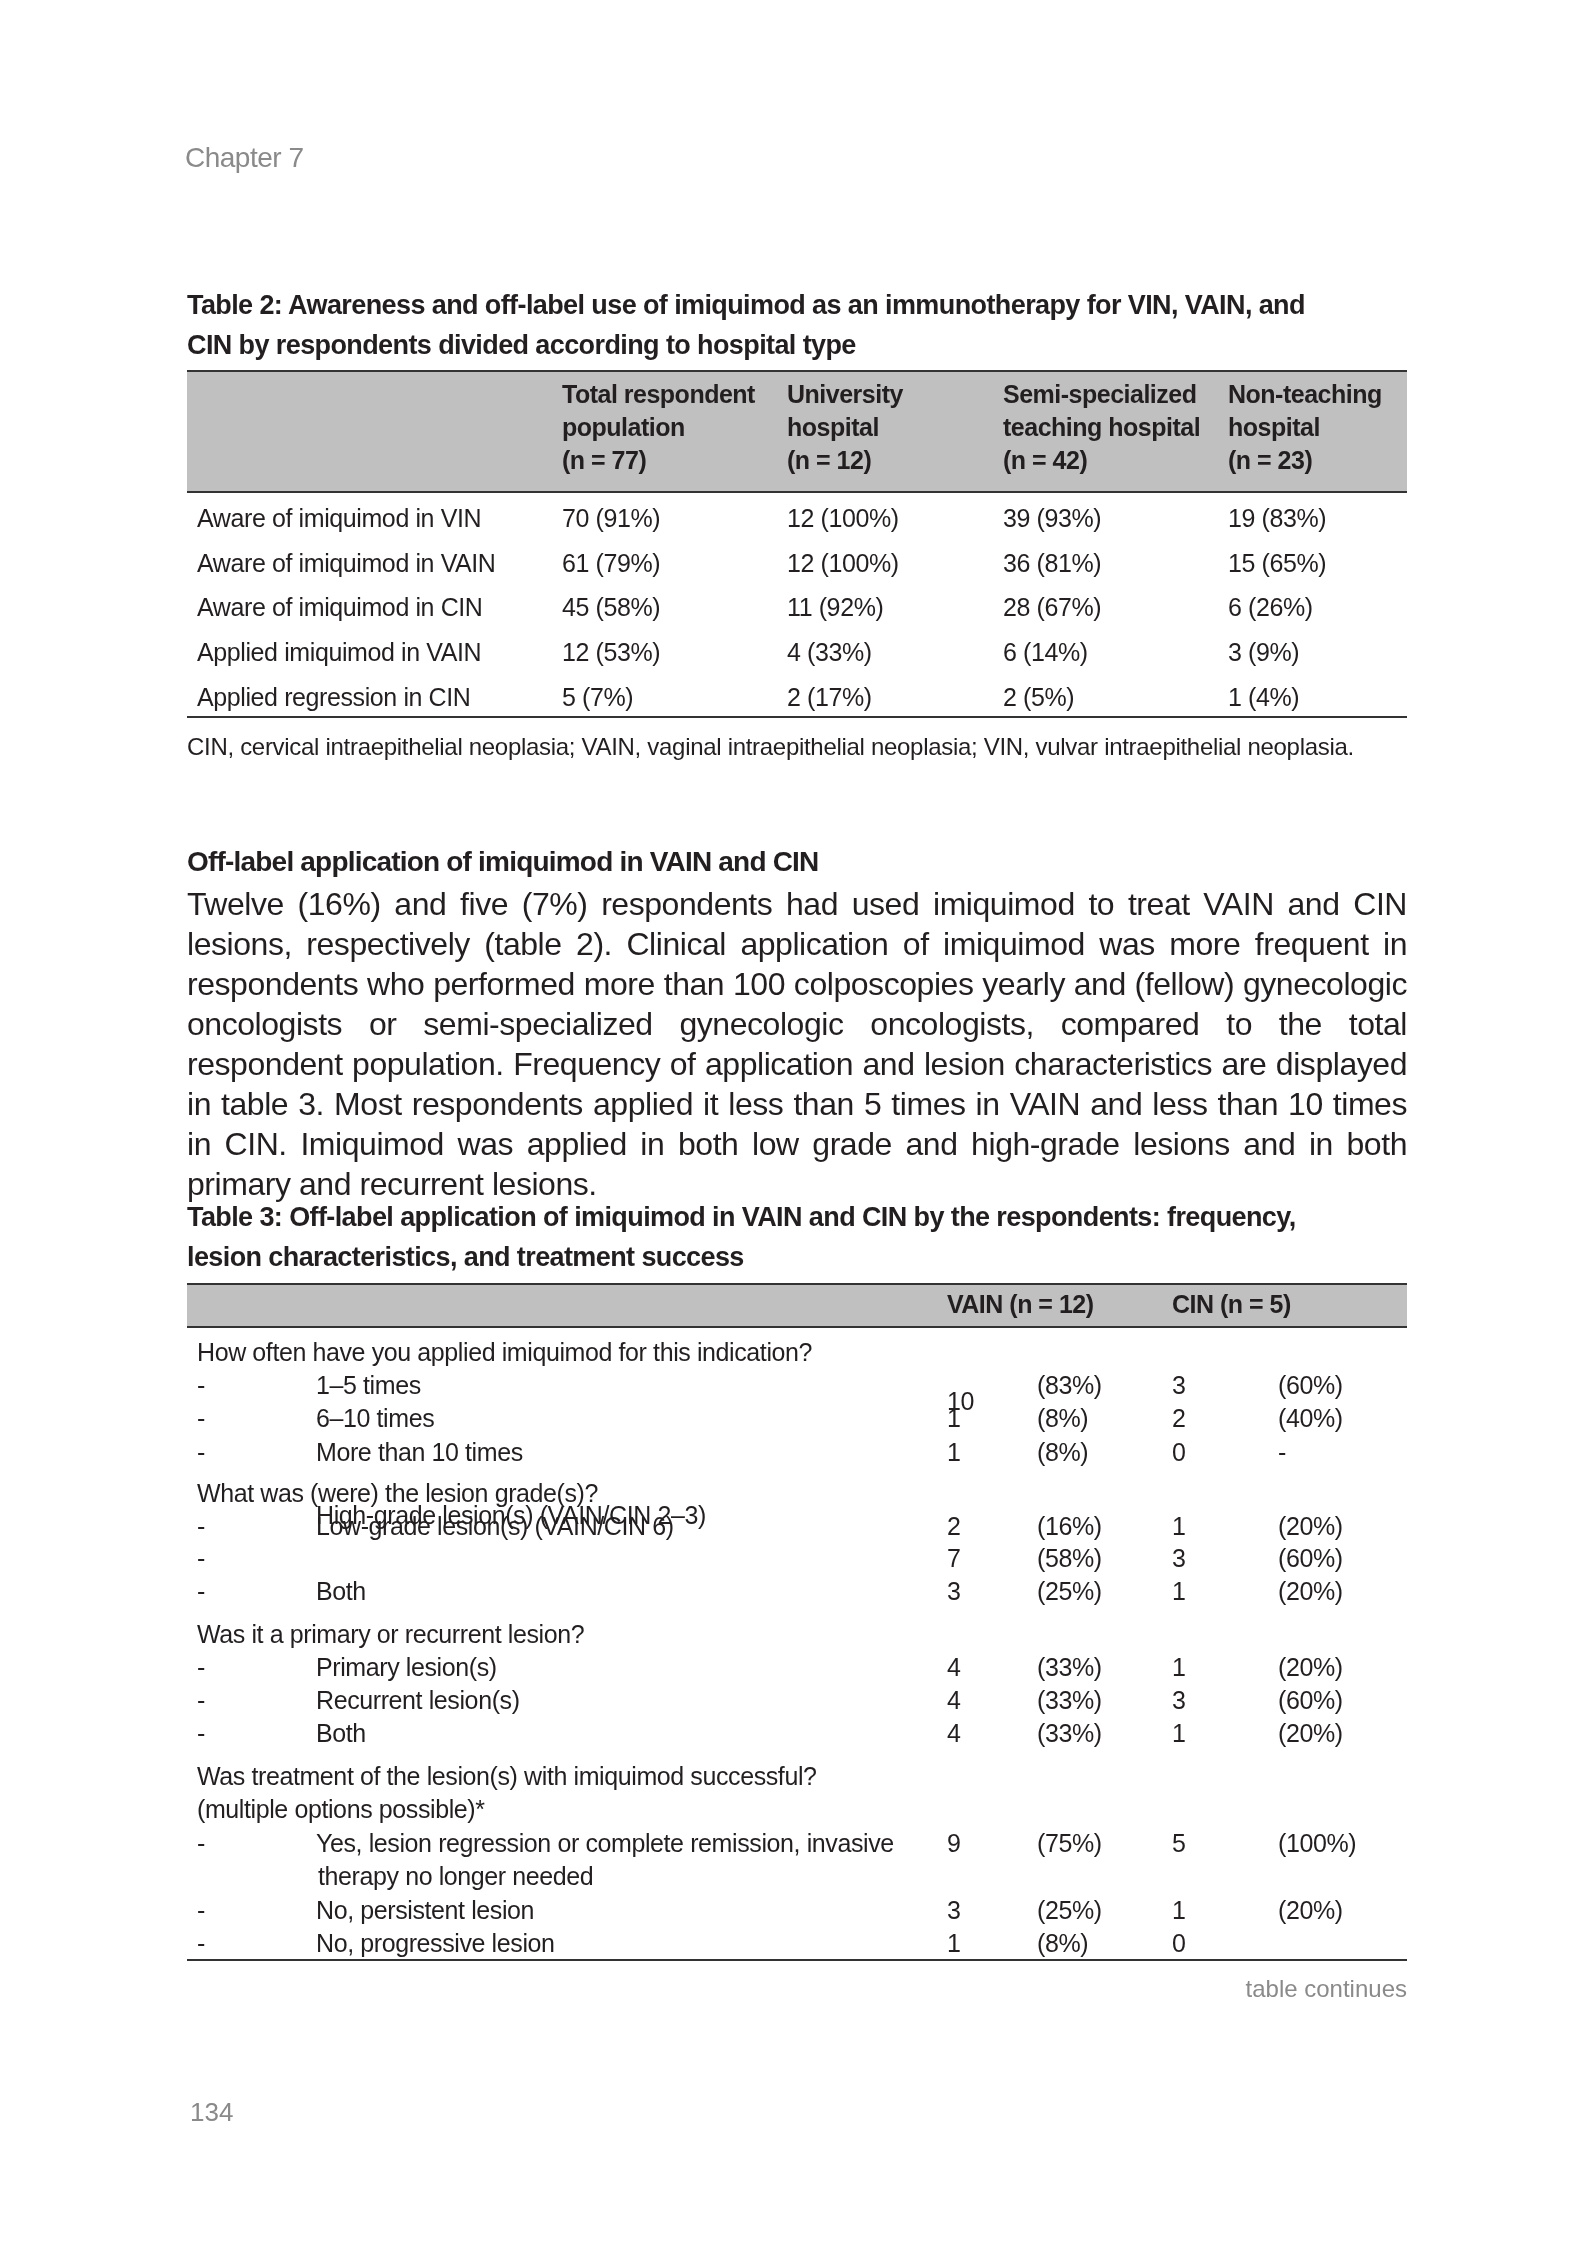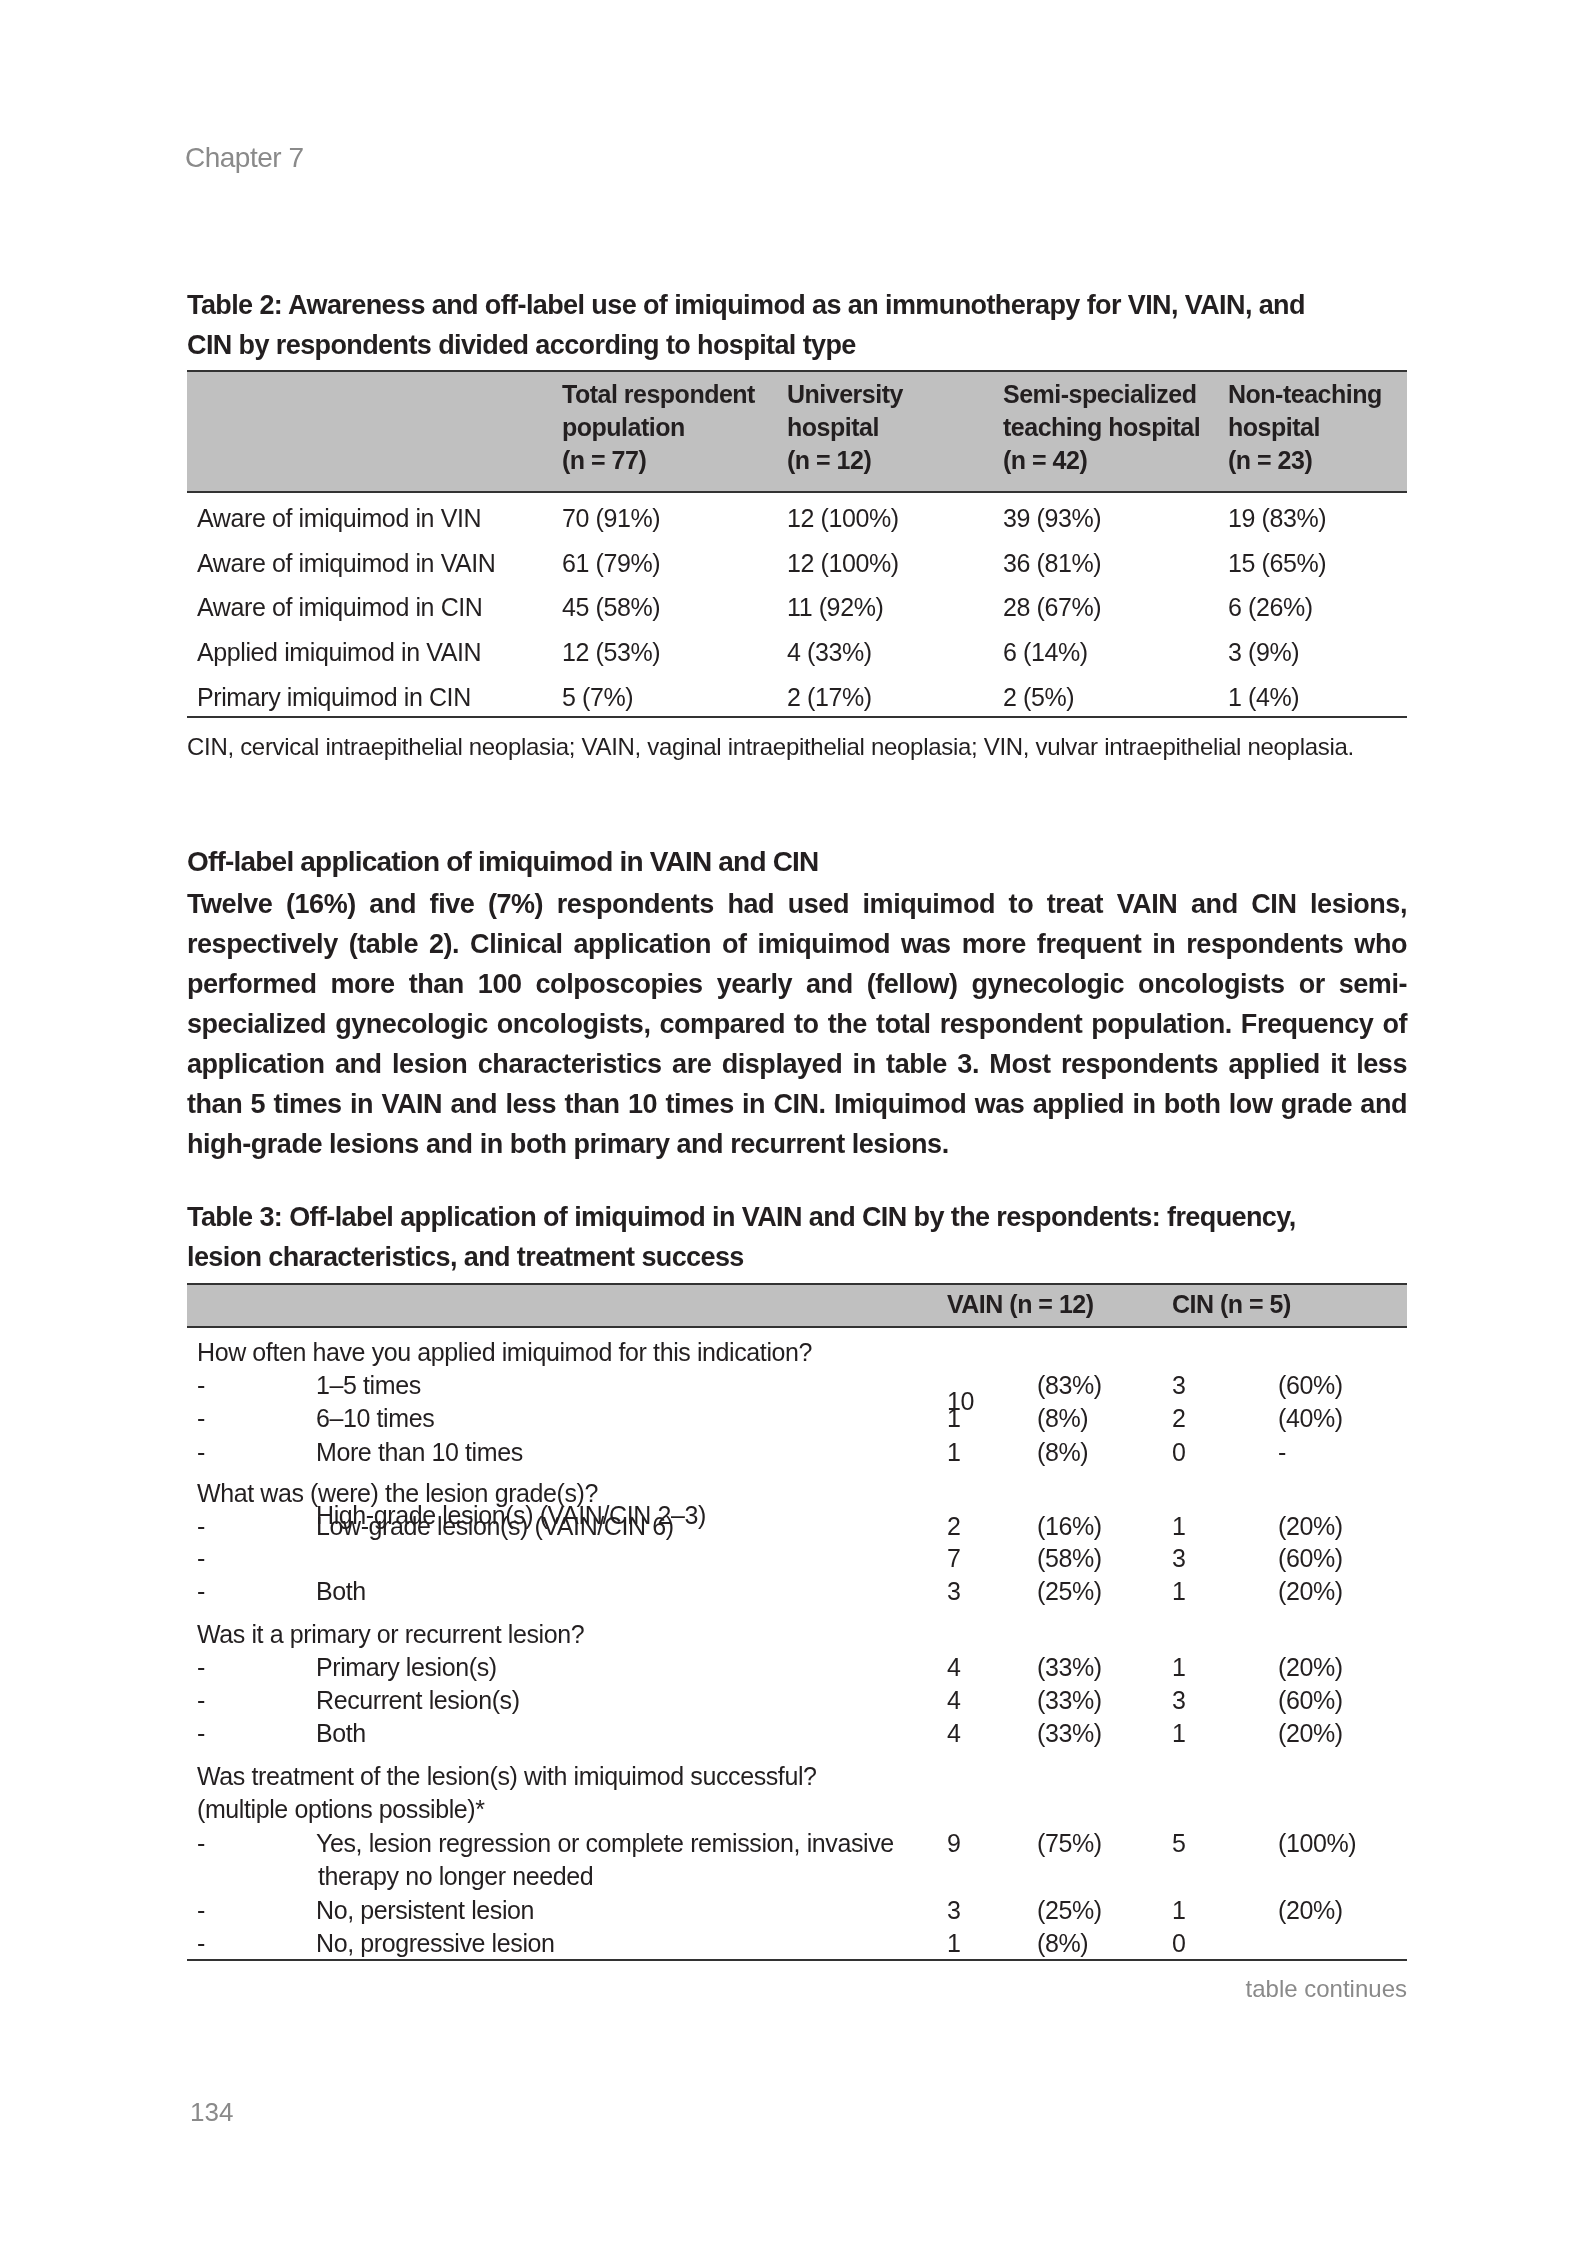--- a/index.html
+++ b/index.html
@@ -9,21 +9,21 @@
   .chapter { left:185px; top:142px; font-size:28px; color:#8a8a8a; font-weight:normal; letter-spacing:-0.5px; }
   .pagenum { left:190px; top:2097px; font-size:26px; color:#8a8a8a; }
   .caption { left:187px; font-size:27px; font-weight:bold; letter-spacing:-0.6px; color:#231f20; }
   .hdrband { position:absolute; left:187px; width:1220px; background:#c0c0c0;
              border-top:2px solid #333; border-bottom:2px solid #333; }
   .hdrtext { position:absolute; font-size:25px; font-weight:bold; line-height:33px; letter-spacing:-0.5px; white-space:nowrap; }
   .cell { position:absolute; font-size:25px; line-height:30px; white-space:nowrap; letter-spacing:-0.4px; transform:translateY(-50%); }
   .rule { position:absolute; left:187px; width:1220px; height:2px; background:#333; }
   .foot { position:absolute; left:187px; width:1220px; font-size:24px; line-height:39px; text-align:justify; text-align-last:left; letter-spacing:-0.3px; }
   .sechead { position:absolute; left:187px; top:846px; font-size:28px; font-weight:bold; letter-spacing:-0.8px; white-space:nowrap; }
-  .para { position:absolute; left:187px; top:884px; width:1220px; font-size:27px; line-height:40px; text-align:justify; letter-spacing:-0.45px;font-weight:bold; }
+  .para { position:absolute; left:187px; top:884px; width:1220px; font-size:32px; line-height:40px; text-align:justify; letter-spacing:-0.45px; }
   .tcont { position:absolute; right:187px; top:1975px; font-size:24px; color:#8a8a8a; white-space:nowrap; }
 </style>
 </head>
 <body>
 
 <div class="abs chapter">Chapter 7</div>
 
 <div class="abs caption" style="top:290px;">Table 2: Awareness and off-label use of imiquimod as an immunotherapy for VIN, VAIN, and</div>
 <div class="abs caption" style="top:330px;">CIN by respondents divided according to hospital type</div>
 
@@ -56,21 +56,21 @@
     <div class="cell" style="left:197px; top:607px;">Aware of imiquimod in CIN</div>
     <div class="cell" style="left:562px; top:607px;">45 (58%)</div>
     <div class="cell" style="left:787px; top:607px;">11 (92%)</div>
     <div class="cell" style="left:1003px; top:607px;">28 (67%)</div>
     <div class="cell" style="left:1228px; top:607px;">6 (26%)</div>
     <div class="cell" style="left:197px; top:652px;">Applied imiquimod in VAIN</div>
     <div class="cell" style="left:562px; top:652px;">12 (53%)</div>
     <div class="cell" style="left:787px; top:652px;">4 (33%)</div>
     <div class="cell" style="left:1003px; top:652px;">6 (14%)</div>
     <div class="cell" style="left:1228px; top:652px;">3 (9%)</div>
-    <div class="cell" style="left:197px; top:697px;">Primary imiquimod in CIN</div>
+    <div class="cell" style="left:197px; top:697px;">Applied regression in CIN</div>
     <div class="cell" style="left:562px; top:697px;text-align:right;">5 (7%)</div>
     <div class="cell" style="left:787px; top:697px;">2 (17%)</div>
     <div class="cell" style="left:1003px; top:697px;">2 (5%)</div>
     <div class="cell" style="left:1228px; top:697px;">1 (4%)</div>
   </div>
 <div class="rule" style="top:716px;"></div>
 
 <div class="foot" style="top:727px;">CIN, cervical intraepithelial neoplasia; VAIN, vaginal intraepithelial neoplasia; VIN, vulvar intraepithelial neoplasia.</div>
 
 <div class="sechead">Off-label application of imiquimod in VAIN and CIN</div>

